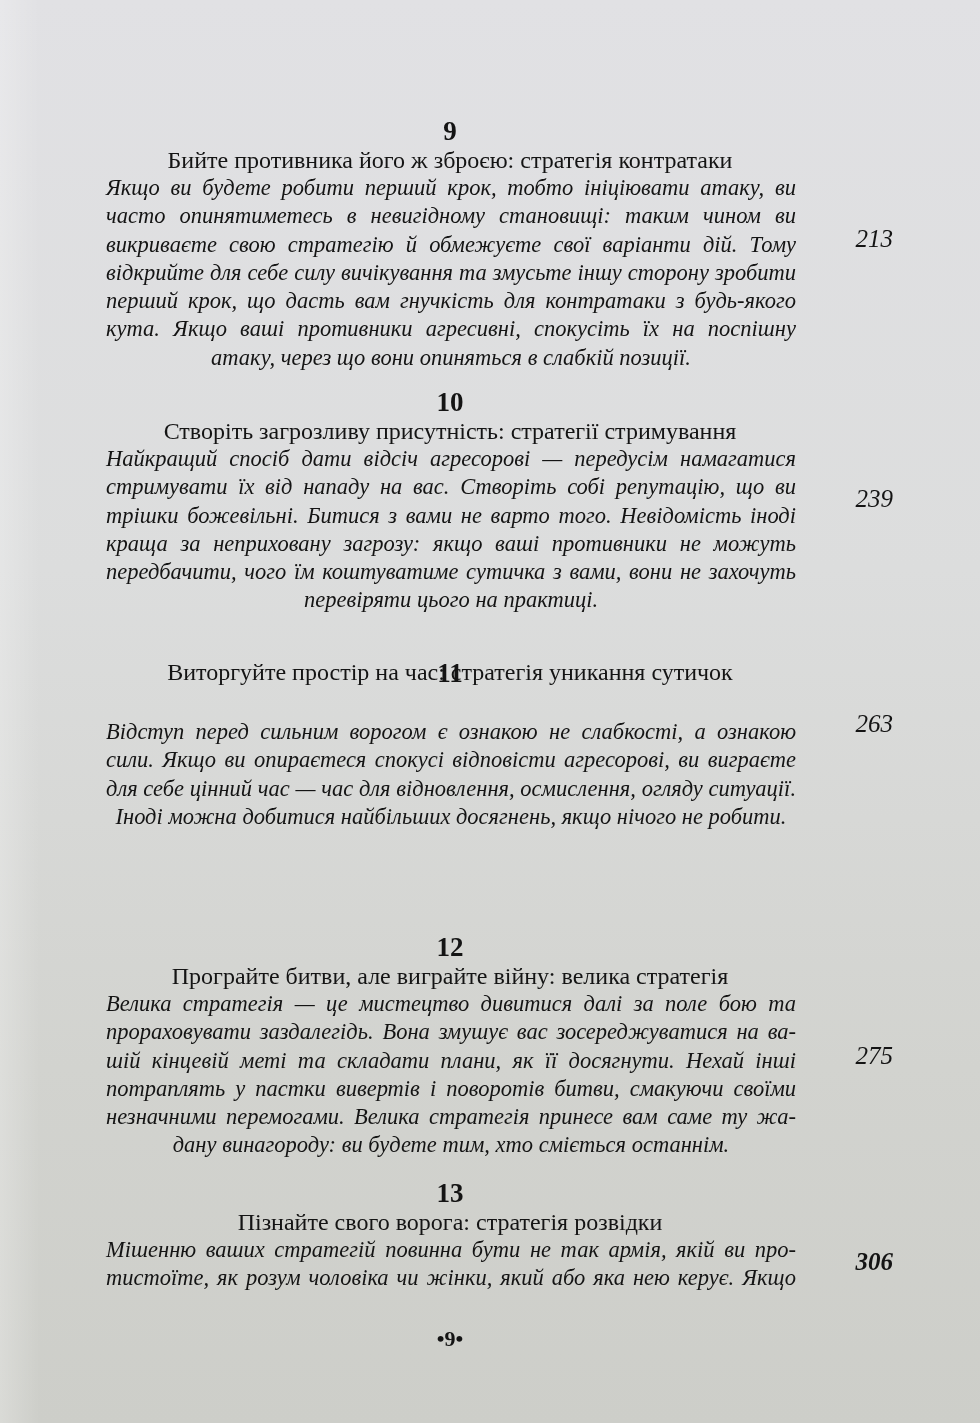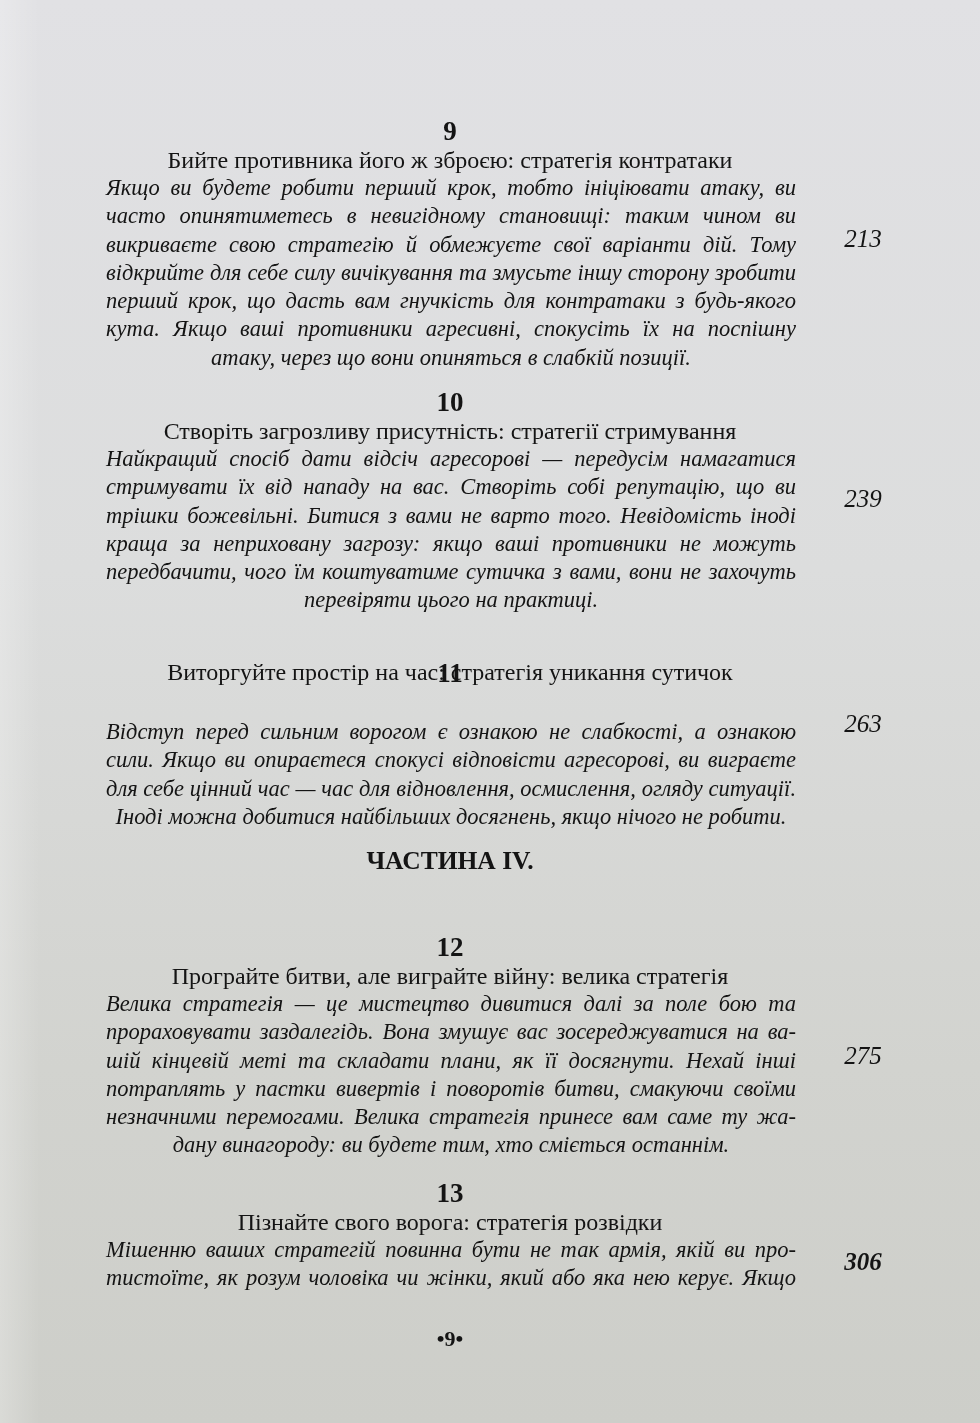--- a/index.html
+++ b/index.html
@@ -24,21 +24,21 @@
       position: absolute; left: 0; width: 700px; text-align: center;
       font-size: 24px; line-height: 28px;
     }
     .desc {
       position: absolute; left: 6px; width: 690px;
       font-style: italic; font-size: 22.5px; line-height: 28.3px;
       text-align: justify; text-align-last: center;
       hyphens: manual;
     }
     .page {
-      position: absolute; left: 733px; width: 60px; text-align: center;
+      position: absolute; left: 733px; width: 60px; text-align: right;
       font-style: italic; font-size: 25px; line-height: 28px;
     }
     .part {
       position: absolute; left: 100px; width: 700px; text-align: center;
       font-weight: bold; font-size: 25.5px; line-height: 29px;
     }
     .part .pnum { font-style: italic; font-weight: normal; }
     .folio {
       position: absolute; top: 1326px; left: 100px; width: 700px; text-align: center;
       font-weight: bold; font-size: 22px;
@@ -64,21 +64,20 @@
 </div>
 
 <div class="entry" style="top:628px;">
   <div class="num" style="top:0;margin-top:30px;">11</div>
   <div class="title" style="top:30px;">Виторгуйте простір на час: стратегія уникання сутичок</div>
   <div class="desc" style="top:74px;margin-top:16px;">Відступ перед сильним ворогом є ознакою не слабкості, а ознакою сили. Якщо ви опираєтеся спокусі відповісти агресорові, ви виграєте для себе цінний час — час для відновлення, осмислення, огляду ситуації. Іноді можна добитися найбільших досягнень, якщо нічого не робити.</div>
   <div class="page" style="top:82px;">263</div>
 </div>
 
 <div class="part" style="top:846px;">
-  <div>ЧАСТИНА IV.</div>
 </div>
 
 <div class="entry" style="top:932px;">
   <div class="num" style="top:0;">12</div>
   <div class="title" style="top:30px;text-align:center;">Програйте битви, але виграйте війну: велика стратегія</div>
   <div class="desc" style="top:58px;">Велика стратегія — це мистецтво дивитися далі за поле бою та прораховувати заздалегідь. Вона змушує вас зосереджуватися на ва­шій кінцевій меті та складати плани, як її досягнути. Нехай інші потраплять у пастки вивертів і поворотів битви, смакуючи своїми незначними перемогами. Велика стратегія принесе вам саме ту жа­дану винагороду: ви будете тим, хто сміється останнім.</div>
   <div class="page" style="top:110px;">275</div>
 </div>
 
 <div class="entry" style="top:1178px;">

